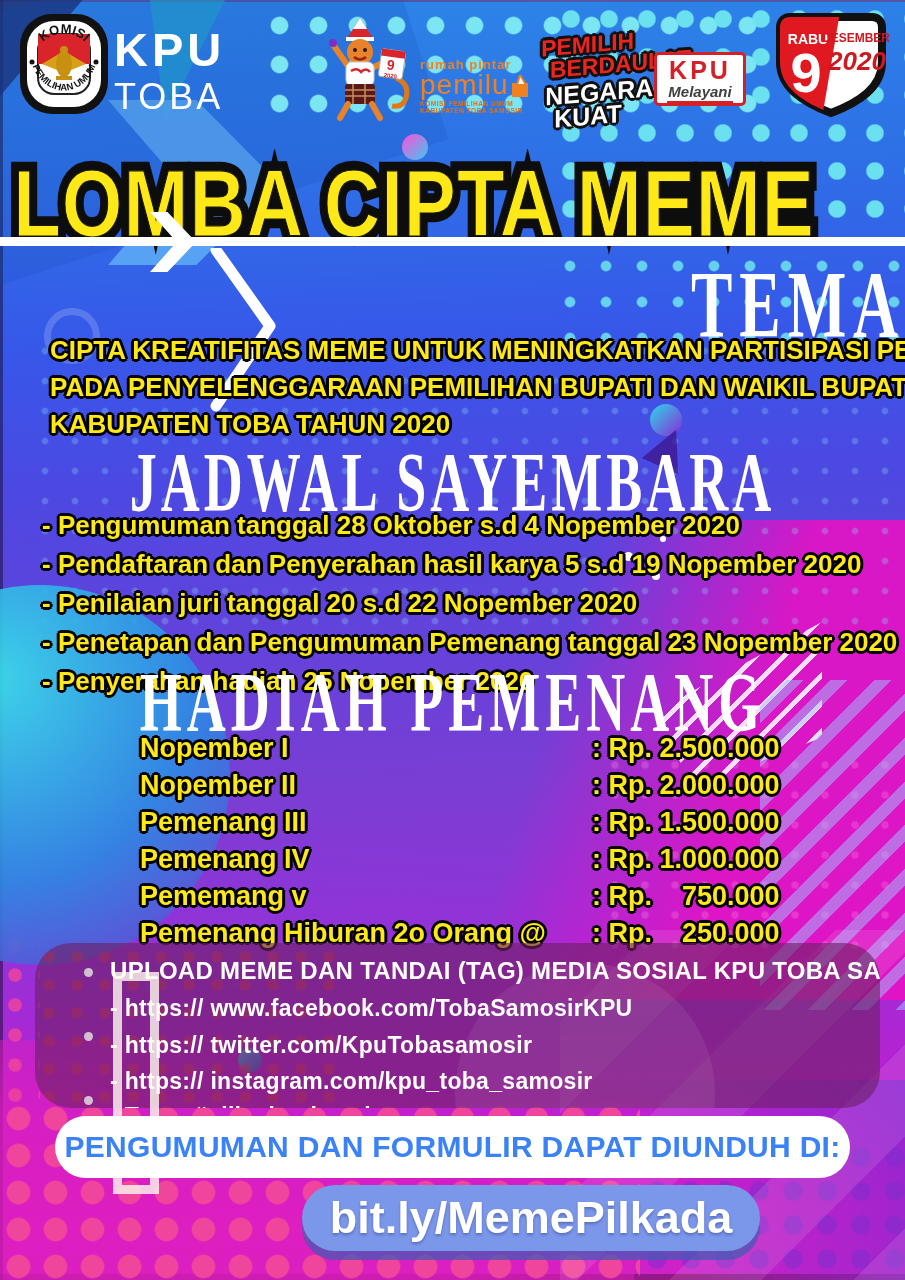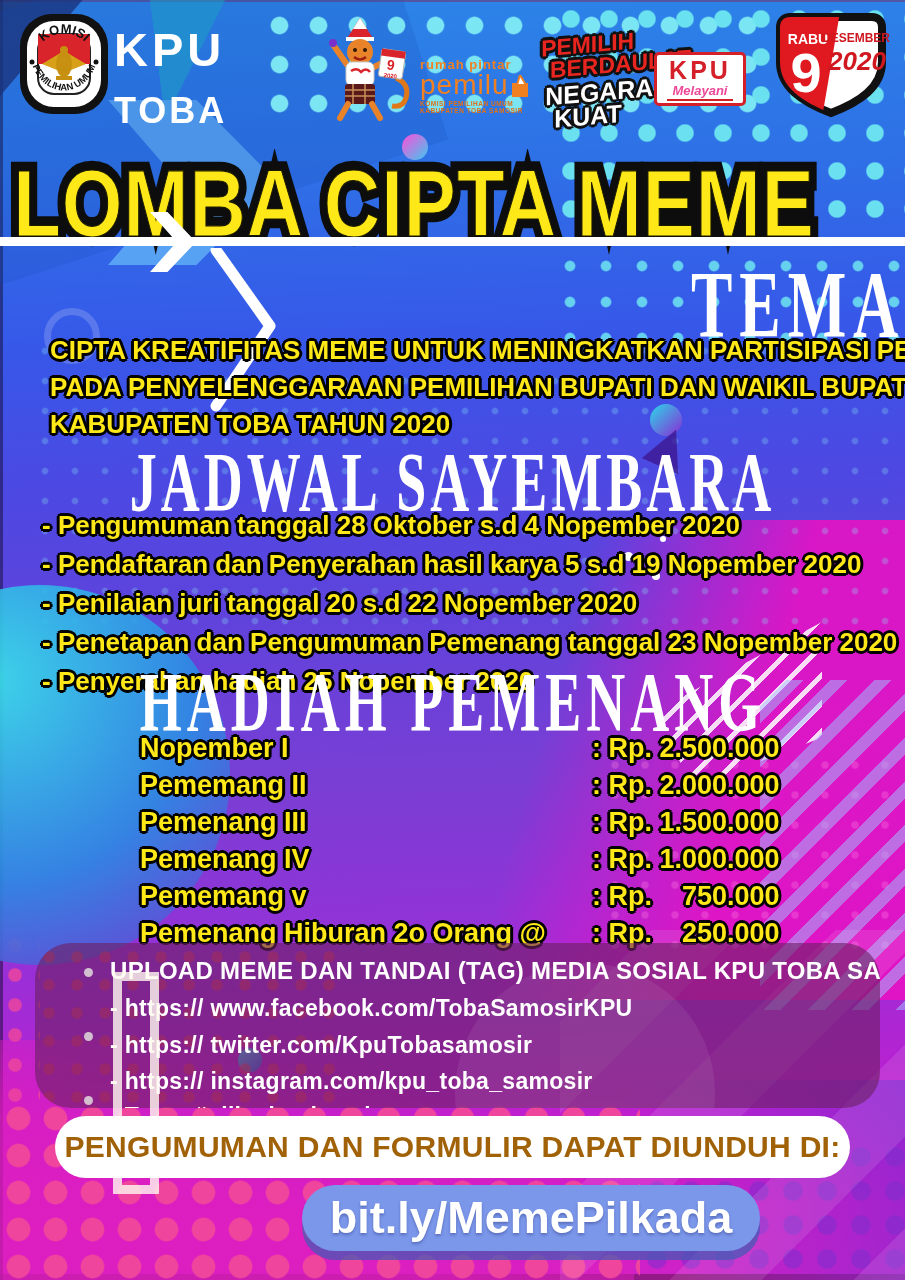--- a/index.html
+++ b/index.html
@@ -87,21 +87,21 @@
     <path id="sealBotArc" d="M 14 52 A 34 40 0 0 0 78 52" fill="none"></path>
     <text font-family="Liberation Sans,sans-serif" font-size="9.5" font-weight="bold" fill="#111">
       <textPath href="#sealBotArc" startOffset="50%" text-anchor="middle">PEMILIHAN UMUM</textPath>
     </text>
     <circle cx="14" cy="50" r="2.5" fill="#111"></circle>
       <circle cx="78" cy="50" r="2.5" fill="#111"></circle>
   </svg>
 
   <div class="abs" style="left:114px;top:26px;color:#fff;line-height:1;">
     <div style="font-size:47px;font-weight:bold;letter-spacing:4px;">KPU</div>
-    <div style="font-size:36px;font-weight:bold;letter-spacing:3px;margin-top:20px;">TOBA</div>
+    <div style="font-size:36px;font-weight:normal;letter-spacing:3px;margin-top:6px;">TOBA</div>
   </div>
 
   <svg class="abs" style="left:318px;top:16px;" width="100" height="112" viewBox="0 0 100 112">
     <path d="M78 62 q14 6 10 20 q-3 10 -14 8" fill="none" stroke="#e07818" stroke-width="5"></path>
     <polygon points="42,2 28,24 56,24" fill="#d8242a"></polygon>
     <polygon points="42,2 35,13 49,13" fill="#fff"></polygon>
     <rect x="28" y="21" width="28" height="4" fill="#fff"></rect>
     <circle cx="42" cy="36" r="13" fill="#e8832a"></circle>
     <circle cx="37" cy="34" r="2" fill="#301800"></circle>
       <circle cx="47" cy="34" r="2" fill="#301800"></circle>
@@ -137,21 +137,21 @@
 
   <div class="abs" style="left:544px;top:32px;transform:rotate(-5deg);line-height:.95;">
     <div class="slogan-line red-line" style="font-size:23px;">PEMILIH</div>
     <div class="slogan-line red-line" style="font-size:23px;margin-left:7px;">BERDAULAT</div>
     <div class="slogan-line white-line" style="font-size:25px;margin-top:3px;">NEGARA</div>
     <div class="slogan-line white-line" style="font-size:25px;margin-left:7px;">KUAT</div>
   </div>
 
   <div class="abs" style="left:654px;top:52px;width:92px;height:54px;background:#fff;border:3px solid #d42028;border-radius:5px;text-align:center;line-height:1;padding-top:3px;box-sizing:border-box;">
     <div style="color:#d42028;font-weight:bold;font-size:25px;letter-spacing:3px;">KPU</div>
-    <div style="color:#ec4899;font-weight:bold;font-style:italic;font-size:13px;margin-top:1px;">Melayani</div>
+    <div style="color:#404040;font-weight:bold;font-style:italic;font-size:15px;margin-top:1px;">Melayani</div>
     <div style="height:2px;background:#d42028;margin:2px 10px 0;"></div>
   </div>
 
   <svg class="abs" style="left:770px;top:12px;" width="122" height="106" viewBox="0 0 122 106">
     <defs>
         <clipPath id="leftHalf">
           <polygon points="0,0 70,0 52,106 0,106"></polygon>
         </clipPath>
       </defs>
     <path id="shield" d="M61 101 C 32 90 10 75 10 50 L10 15 C10 9 14 5 20 5 L102 5 C108 5 112 9 112 15 L112 50 C112 75 90 90 61 101 Z" fill="#fff" stroke="#111" stroke-width="8"></path>
@@ -195,21 +195,21 @@
 
   <div class="abs" style="left:0;top:672px;width:905px;text-align:center;">
     <span class="serif-head stretch" style="font-size:54px;letter-spacing:5px;">HADIAH PEMENANG</span>
   </div>
   <div class="abs" style="left:140px;top:733px;width:660px;">
     <div class="abs" style="top:0;width:100%;height:37px;">
       <span class="yellow-outline prize-label">Nopember I</span>
       <span class="yellow-outline prize-value">: Rp. 2.500.000</span>
     </div>
     <div class="abs" style="top:37px;width:100%;height:37px;">
-      <span class="yellow-outline prize-label">Pememang II</span>
+      <span class="yellow-outline prize-label">Nopember II</span>
       <span class="yellow-outline prize-value">: Rp. 2.000.000</span>
     </div>
     <div class="abs" style="top:74px;width:100%;height:37px;">
       <span class="yellow-outline prize-label">Pemenang III</span>
       <span class="yellow-outline prize-value">: Rp. 1.500.000</span>
     </div>
     <div class="abs" style="top:111px;width:100%;height:37px;">
       <span class="yellow-outline prize-label">Pemenang IV</span>
       <span class="yellow-outline prize-value">: Rp. 1.000.000</span>
     </div>
@@ -234,20 +234,20 @@
       <div class="sos-item" style="margin-top:8px;">- Tagar #pilkadatobasehat</div>
     </div>
   </div>
   <div class="abs" style="left:84px;top:968px;width:9px;height:9px;border-radius:50%;background:rgba(225,220,220,.85);"></div>
   <div class="abs" style="left:84px;top:1032px;width:9px;height:9px;border-radius:50%;background:rgba(225,220,220,.85);"></div>
   <div class="abs" style="left:84px;top:1096px;width:9px;height:9px;border-radius:50%;background:rgba(225,220,220,.85);"></div>
 
   <div class="abs" style="left:113px;top:972px;width:46px;height:222px;border:9px solid rgba(255,250,240,.8);box-sizing:border-box;"></div>
 
   <div class="abs" style="left:55px;top:1116px;width:795px;height:62px;background:#fff;border-radius:31px;display:flex;align-items:center;justify-content:center;">
-    <span style="color:#a16207;font-weight:bold;font-size:30px;letter-spacing:.3px;white-space:nowrap;">PENGUMUMAN DAN FORMULIR DAPAT DIUNDUH DI:</span>
+    <span style="color:#3b82f6;font-weight:bold;font-size:30px;letter-spacing:.3px;white-space:nowrap;">PENGUMUMAN DAN FORMULIR DAPAT DIUNDUH DI:</span>
   </div>
 
   <div class="abs" style="left:302px;top:1185px;width:458px;height:66px;background:#7b97ea;border-radius:33px;box-shadow:0 9px 0 rgba(70,90,180,.75);display:flex;align-items:center;justify-content:center;">
     <span style="color:#fff;font-weight:bold;font-size:45px;text-shadow:0 2px 3px rgba(40,50,120,.4);white-space:nowrap;">bit.ly/MemePilkada</span>
   </div>
 
 </div>
 
 </body></html>

